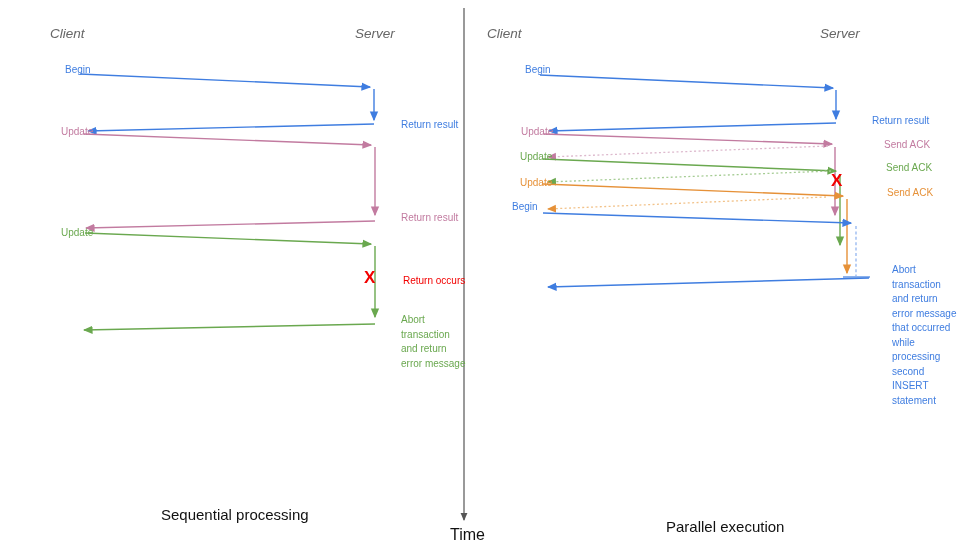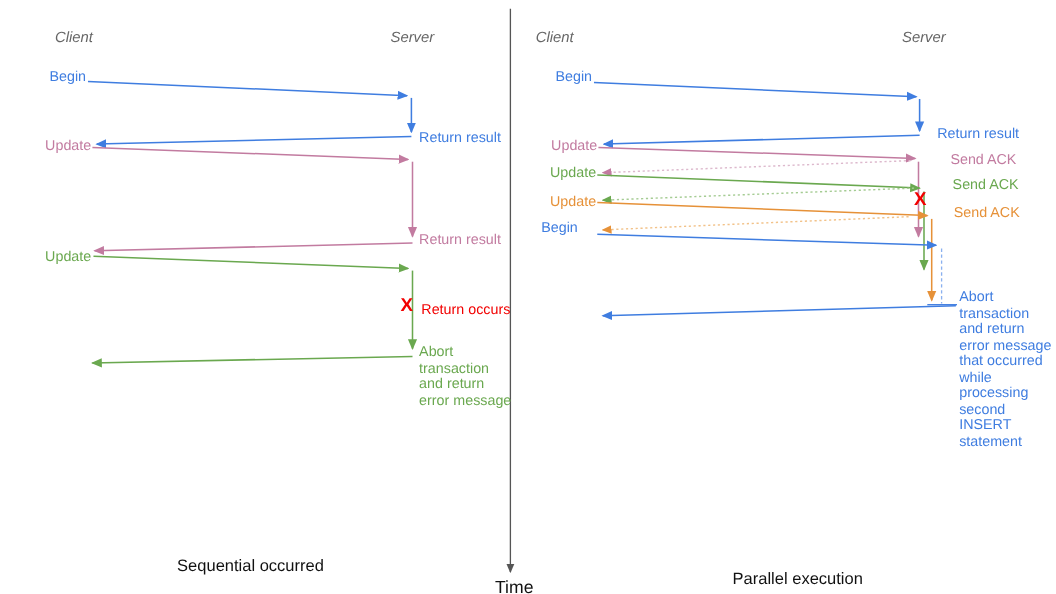--- a/index.html
+++ b/index.html
@@ -1,19 +1,19 @@
 <!DOCTYPE html>
 <html><head>
 <meta charset="utf-8">
 <style>
   html,body{margin:0;padding:0;background:#fff;}
   #stage{position:relative;width:960px;height:540px;background:#ffffff;overflow:hidden;
          font-family:"Liberation Sans", sans-serif;}
   svg{position:absolute;left:0;top:0;}
-  .lbl{position:absolute;font-size:13px;line-height:14.5px;white-space:pre-line;}
+  .lbl{position:absolute;font-size:10px;line-height:14.5px;white-space:pre-line;margin-left:20px;}
   .hdr{position:absolute;font-size:13.5px;font-style:italic;color:#666666;}
   .cap{position:absolute;font-size:15px;color:#111111;}
   .xmark{position:absolute;font-size:17px;font-weight:bold;}
   .blue{color:#3f7de0;} .pink{color:#c27ba0;} .green{color:#6aa84f;}
   .orange{color:#e69138;} .red{color:#f20000;}
   .time-lbl{position:absolute;font-size:16px;color:#111111;}
 </style>
 </head>
 <body>
 
@@ -81,21 +81,21 @@
   <div class="lbl blue" style="left:381px;top:118px;">Return result</div>
   <div class="lbl pink" style="left:41px;top:125px;">Update</div>
   <div class="lbl pink" style="left:381px;top:211px;">Return result</div>
   <div class="lbl green" style="left:41px;top:226px;">Update</div>
   <div class="xmark red" style="left:364px;top:268px;">X</div>
   <div class="lbl red" style="left:383px;top:274px;">Return occurs</div>
   <div class="lbl green" style="left:381px;top:313px;width:100px;">Abort
 transaction
 and return
 error message</div>
-  <div class="cap" style="left:161px;top:506px;">Sequential occurred</div>
+  <div class="cap" style="left:161px;top:506px;">Sequential processing</div>
 
   <div class="time-lbl" style="left:450px;top:526px;">Time</div>
 
   <div class="hdr" style="left:487px;top:26px;">Client</div>
   <div class="hdr" style="left:820px;top:26px;">Server</div>
 
   <div class="lbl blue" style="left:505px;top:63px;">Begin</div>
   <div class="lbl blue" style="left:852px;top:114px;">Return result</div>
   <div class="lbl pink" style="left:501px;top:125px;">Update</div>
   <div class="lbl pink" style="left:864px;top:138px;">Send ACK</div>

